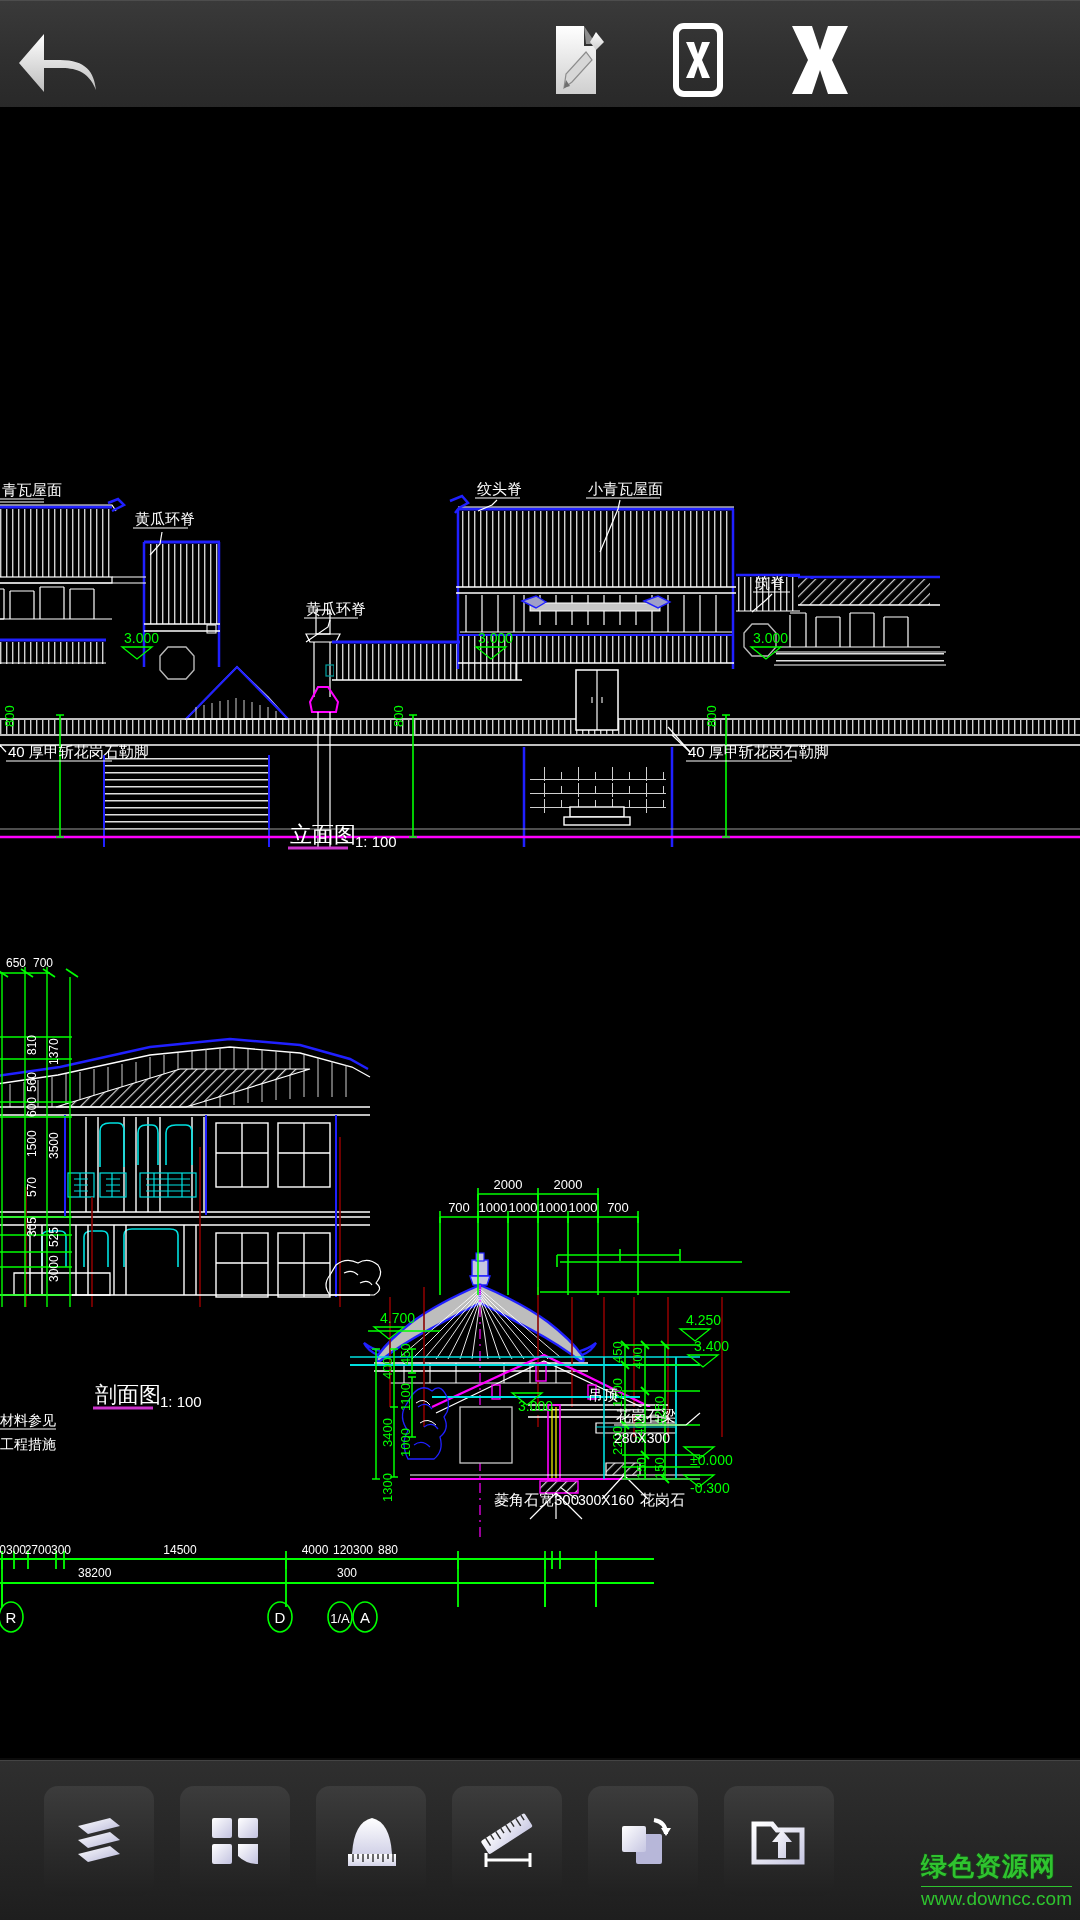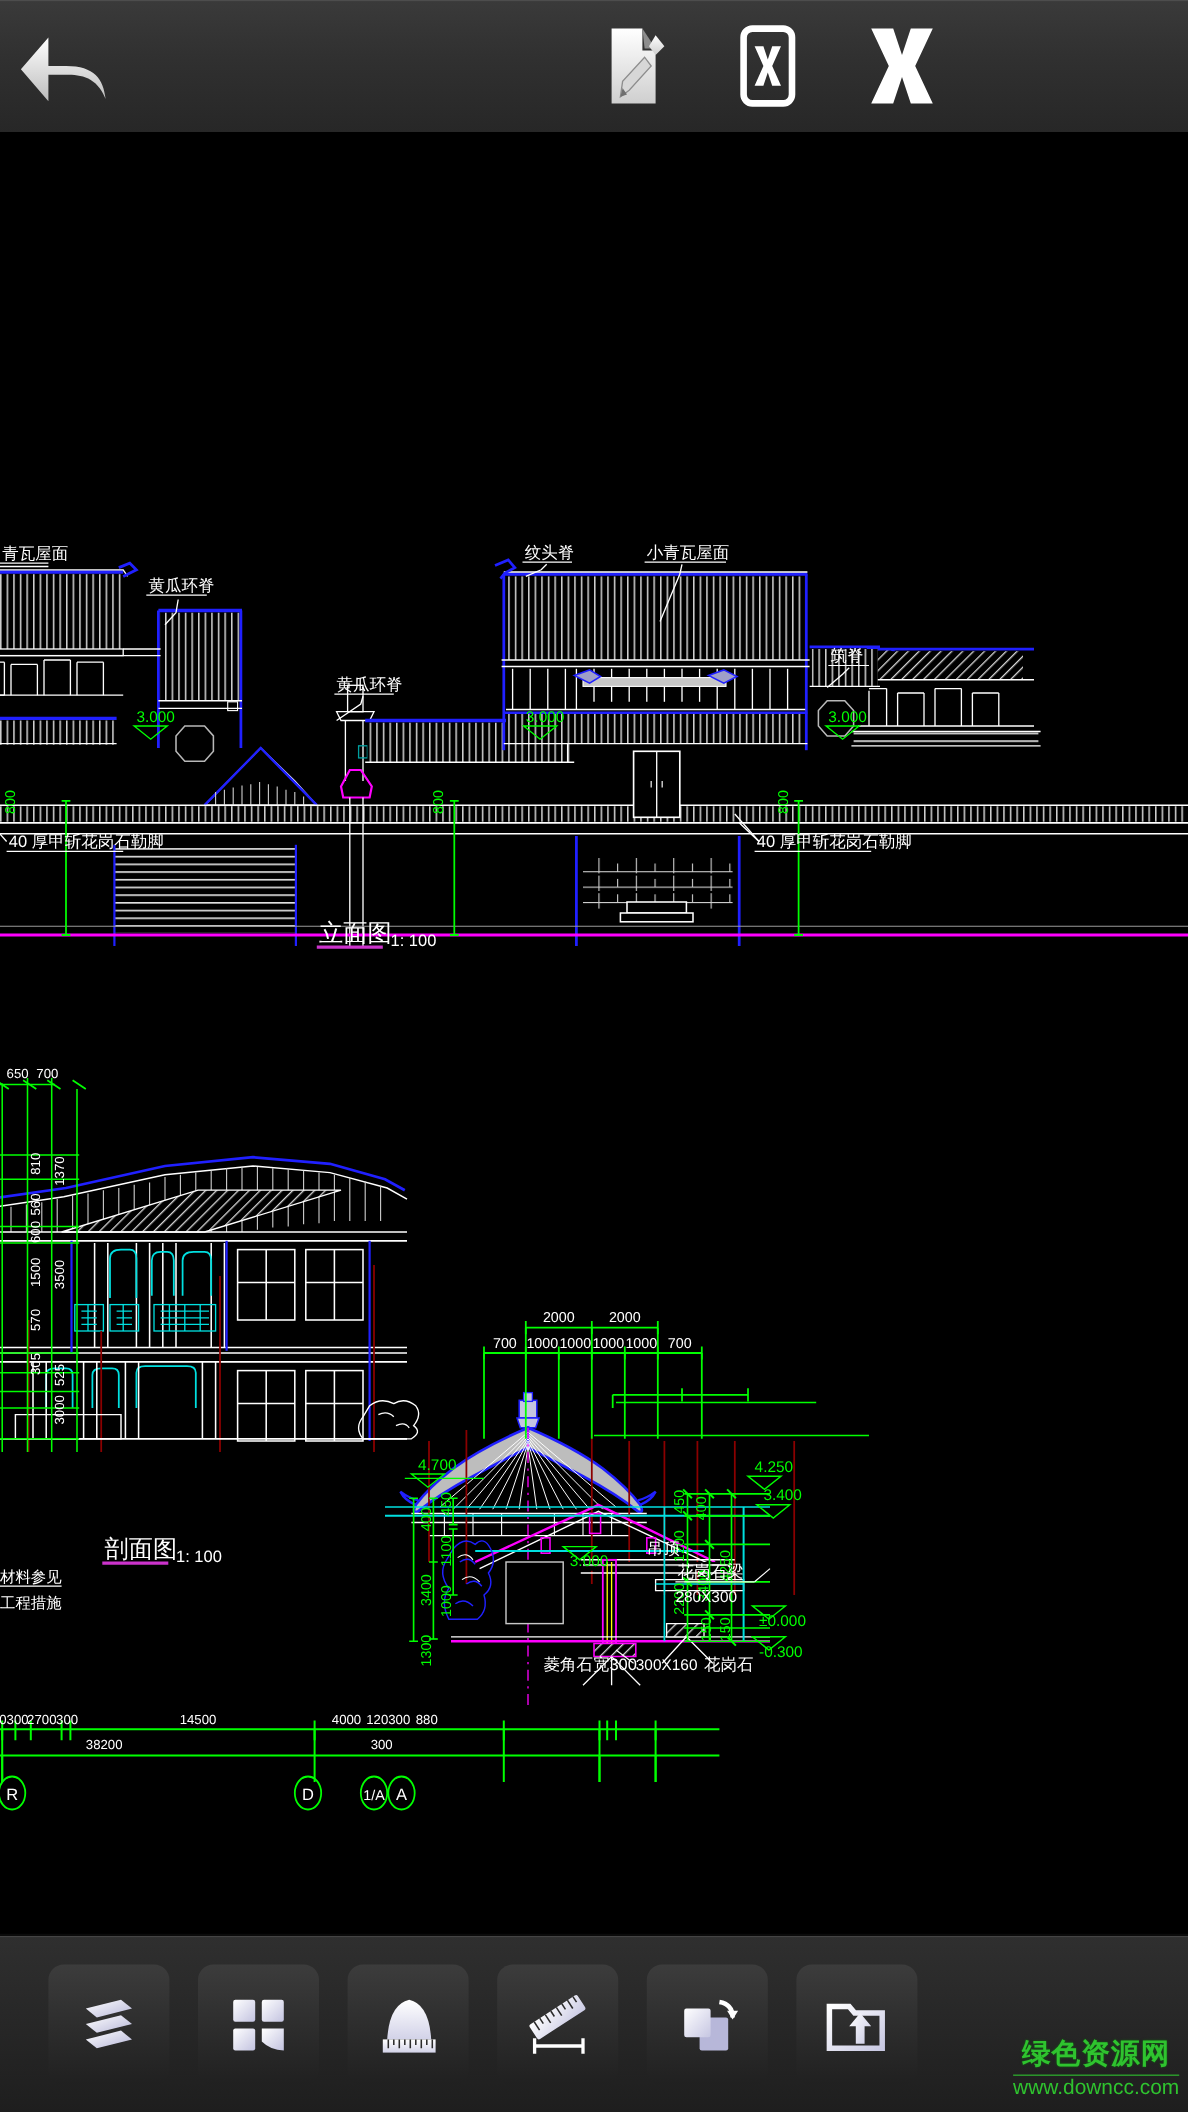--- a/index.html
+++ b/index.html
@@ -10,36 +10,36 @@
 
   
   #topbar{position:absolute;left:0;top:0;width:1080px;height:120px;
           background:linear-gradient(180deg,#3a3a3a 0%,#303030 45%,#272727 100%);
           border-bottom:2px solid #0a0a0a;}
   #topbar:after{content:"";position:absolute;left:0;top:0;width:100%;height:1px;background:#4d4d4d;}
   .tb-btn{position:absolute;top:16px;height:88px;width:96px;cursor:pointer;}
   .tb-btn svg{display:block;margin:0 auto;}
 
   
-  #canvas{position:absolute;left:0;top:120px;width:1080px;height:1640px;
+  #canvas{position:absolute;left:0;top:107px;width:1080px;height:1640px;
           background:#000;overflow:hidden;}
   #canvas svg{display:block;}
 
   
   #bottombar{position:absolute;left:0;bottom:0;width:1080px;height:160px;
              background:linear-gradient(180deg,#2f2f2f 0%,#262626 55%,#1e1e1e 100%);
              border-top:2px solid #0b0b0b;}
   #bottombar:after{content:"";position:absolute;left:0;top:0;width:100%;height:1px;background:#444;}
   .bb-btn{position:absolute;top:26px;width:110px;height:110px;border-radius:14px;
           background:linear-gradient(180deg,#3c3c3c 0%,#2c2c2c 55%,#202020 100%);
           cursor:pointer;display:flex;align-items:center;justify-content:center;}
   .bb-btn svg{display:block;}
 
   
-  #watermark{position:absolute;right:8px;bottom:10px;text-align:center;
+  #watermark{position:absolute;right:8px;bottom:10px;
              font-family:"Liberation Sans","DejaVu Sans",sans-serif;}
   #wm-main{color:#2fc32f;font-size:26px;font-weight:bold;letter-spacing:1px;
            text-shadow:0 0 2px #0d6b0d;}
   #wm-sub{color:#2fc32f;font-size:19px;margin-top:2px;border-top:1px solid #2fc32f;padding-top:1px;}
 </style>
 </head>
 <body>
 
 <div id="app">
 

